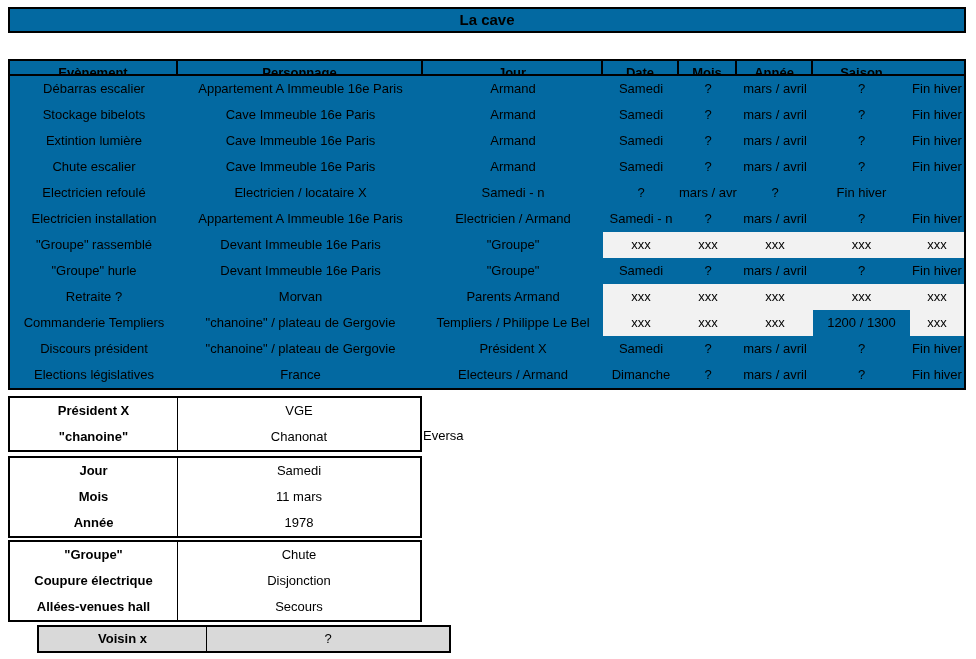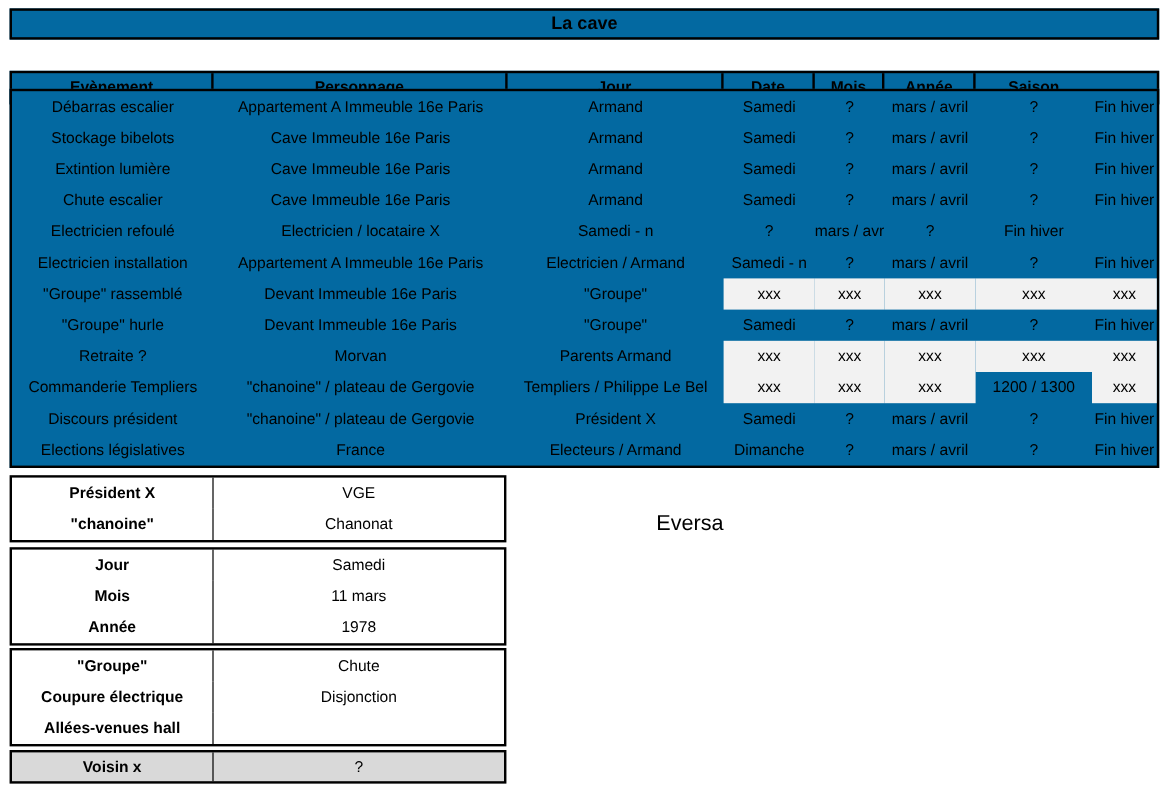--- a/index.html
+++ b/index.html
@@ -56,21 +56,21 @@
   .info-label {
     font-weight:bold; font-size:13px; text-align:center; line-height:26px;
     border-right:1px solid #000;
     white-space:nowrap; overflow:hidden;
   }
   .info-value { font-size:13px; text-align:center; line-height:26px; white-space:nowrap; }
   #info-table-3 .info-label, #info-table-3 .info-value { line-height:24px; }
   
   #side-note {
     position:absolute; left:423px; top:423px; width:180px; height:26px;
-    font-size:18px; text-align:right; line-height:26px;
+    font-size:13px; text-align:left; line-height:26px;
   }
 </style>
 </head>
 <body>
 
 <div class="box" id="title-box">
   <div class="title-text">La cave</div>
 </div>
 
 <div class="box" id="header-box">
@@ -235,22 +235,23 @@
     <div class="info-row">
       <div class="info-label">"Groupe"</div>
       <div class="info-value">Chute</div>
     </div>
     <div class="info-row">
       <div class="info-label">Coupure électrique</div>
       <div class="info-value">Disjonction</div>
     </div>
     <div class="info-row">
       <div class="info-label">Allées-venues hall</div>
-    </div>
-  </div>
-<div class="info-table" id="info-table-3" style="background: rgb(217, 217, 217);">
+      <div class="info-value">Secours</div>
+    </div>
+  </div>
+<div class="info-table" id="info-table-3" style="background: rgb(217, 217, 217); margin-left: 29px;">
     <div class="info-row">
       <div class="info-label">Voisin x</div>
       <div class="info-value">?</div>
     </div>
   </div>
 
 <div id="side-note">Eversa</div>
 
 </body></html>

